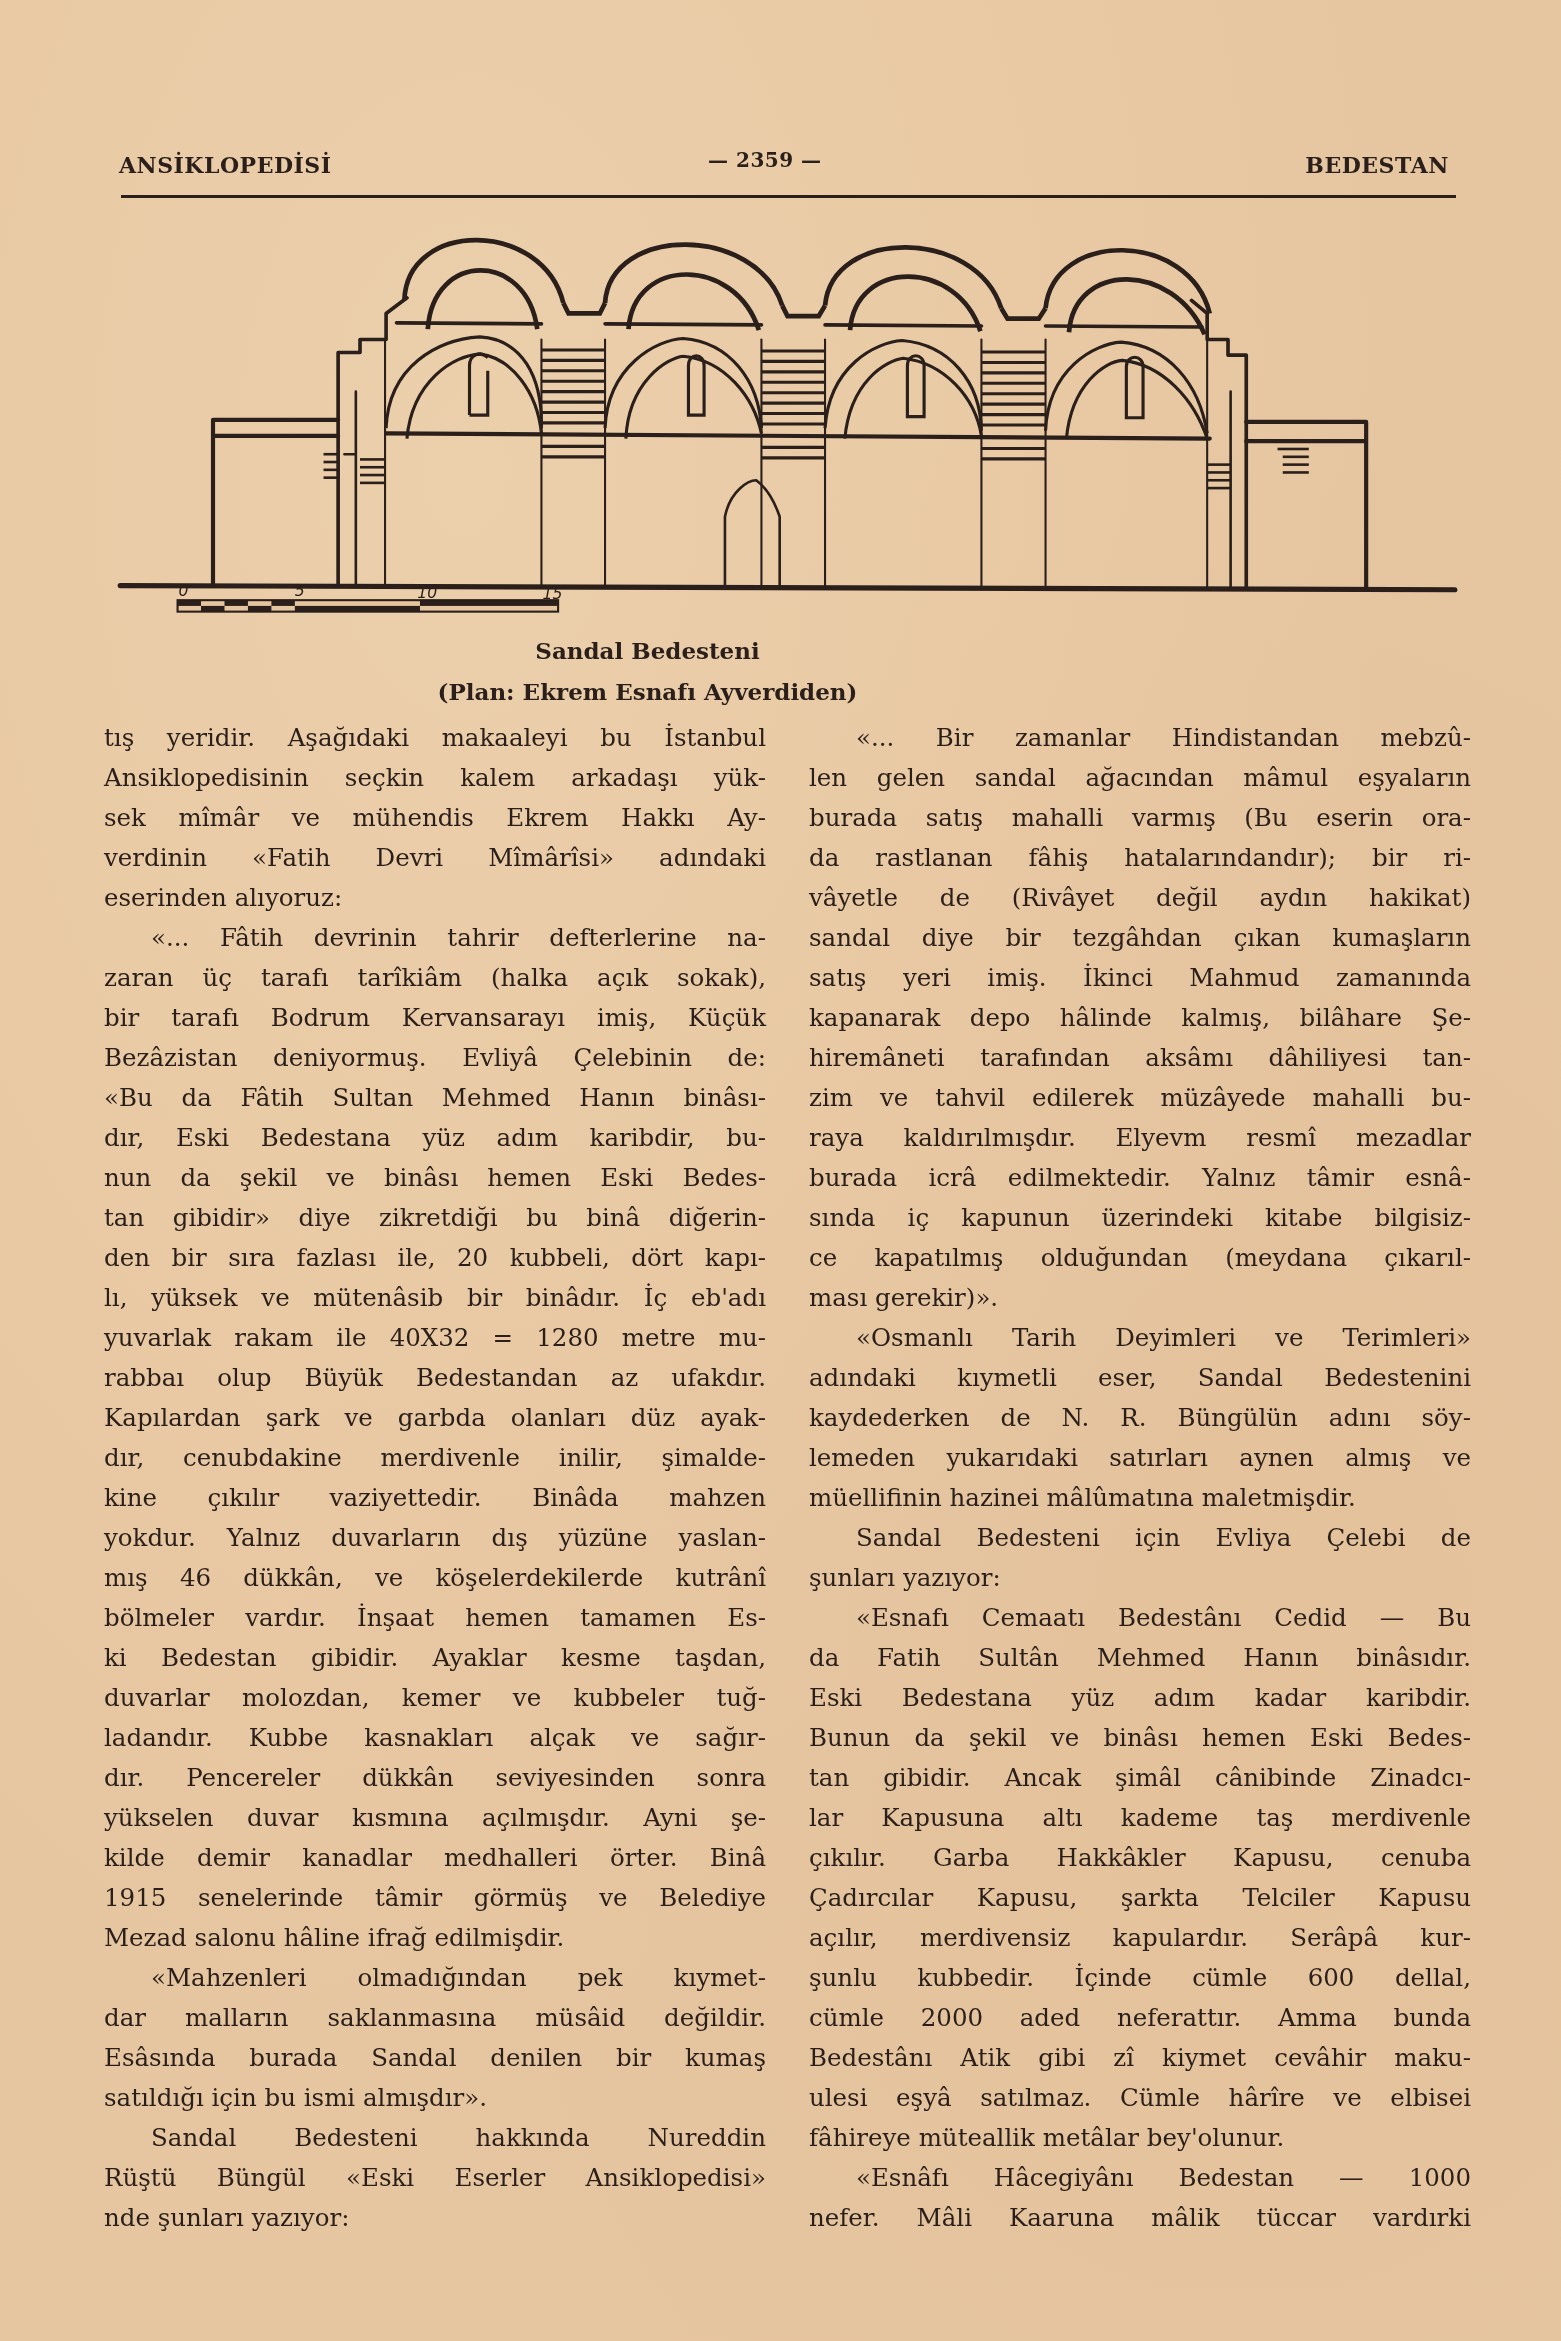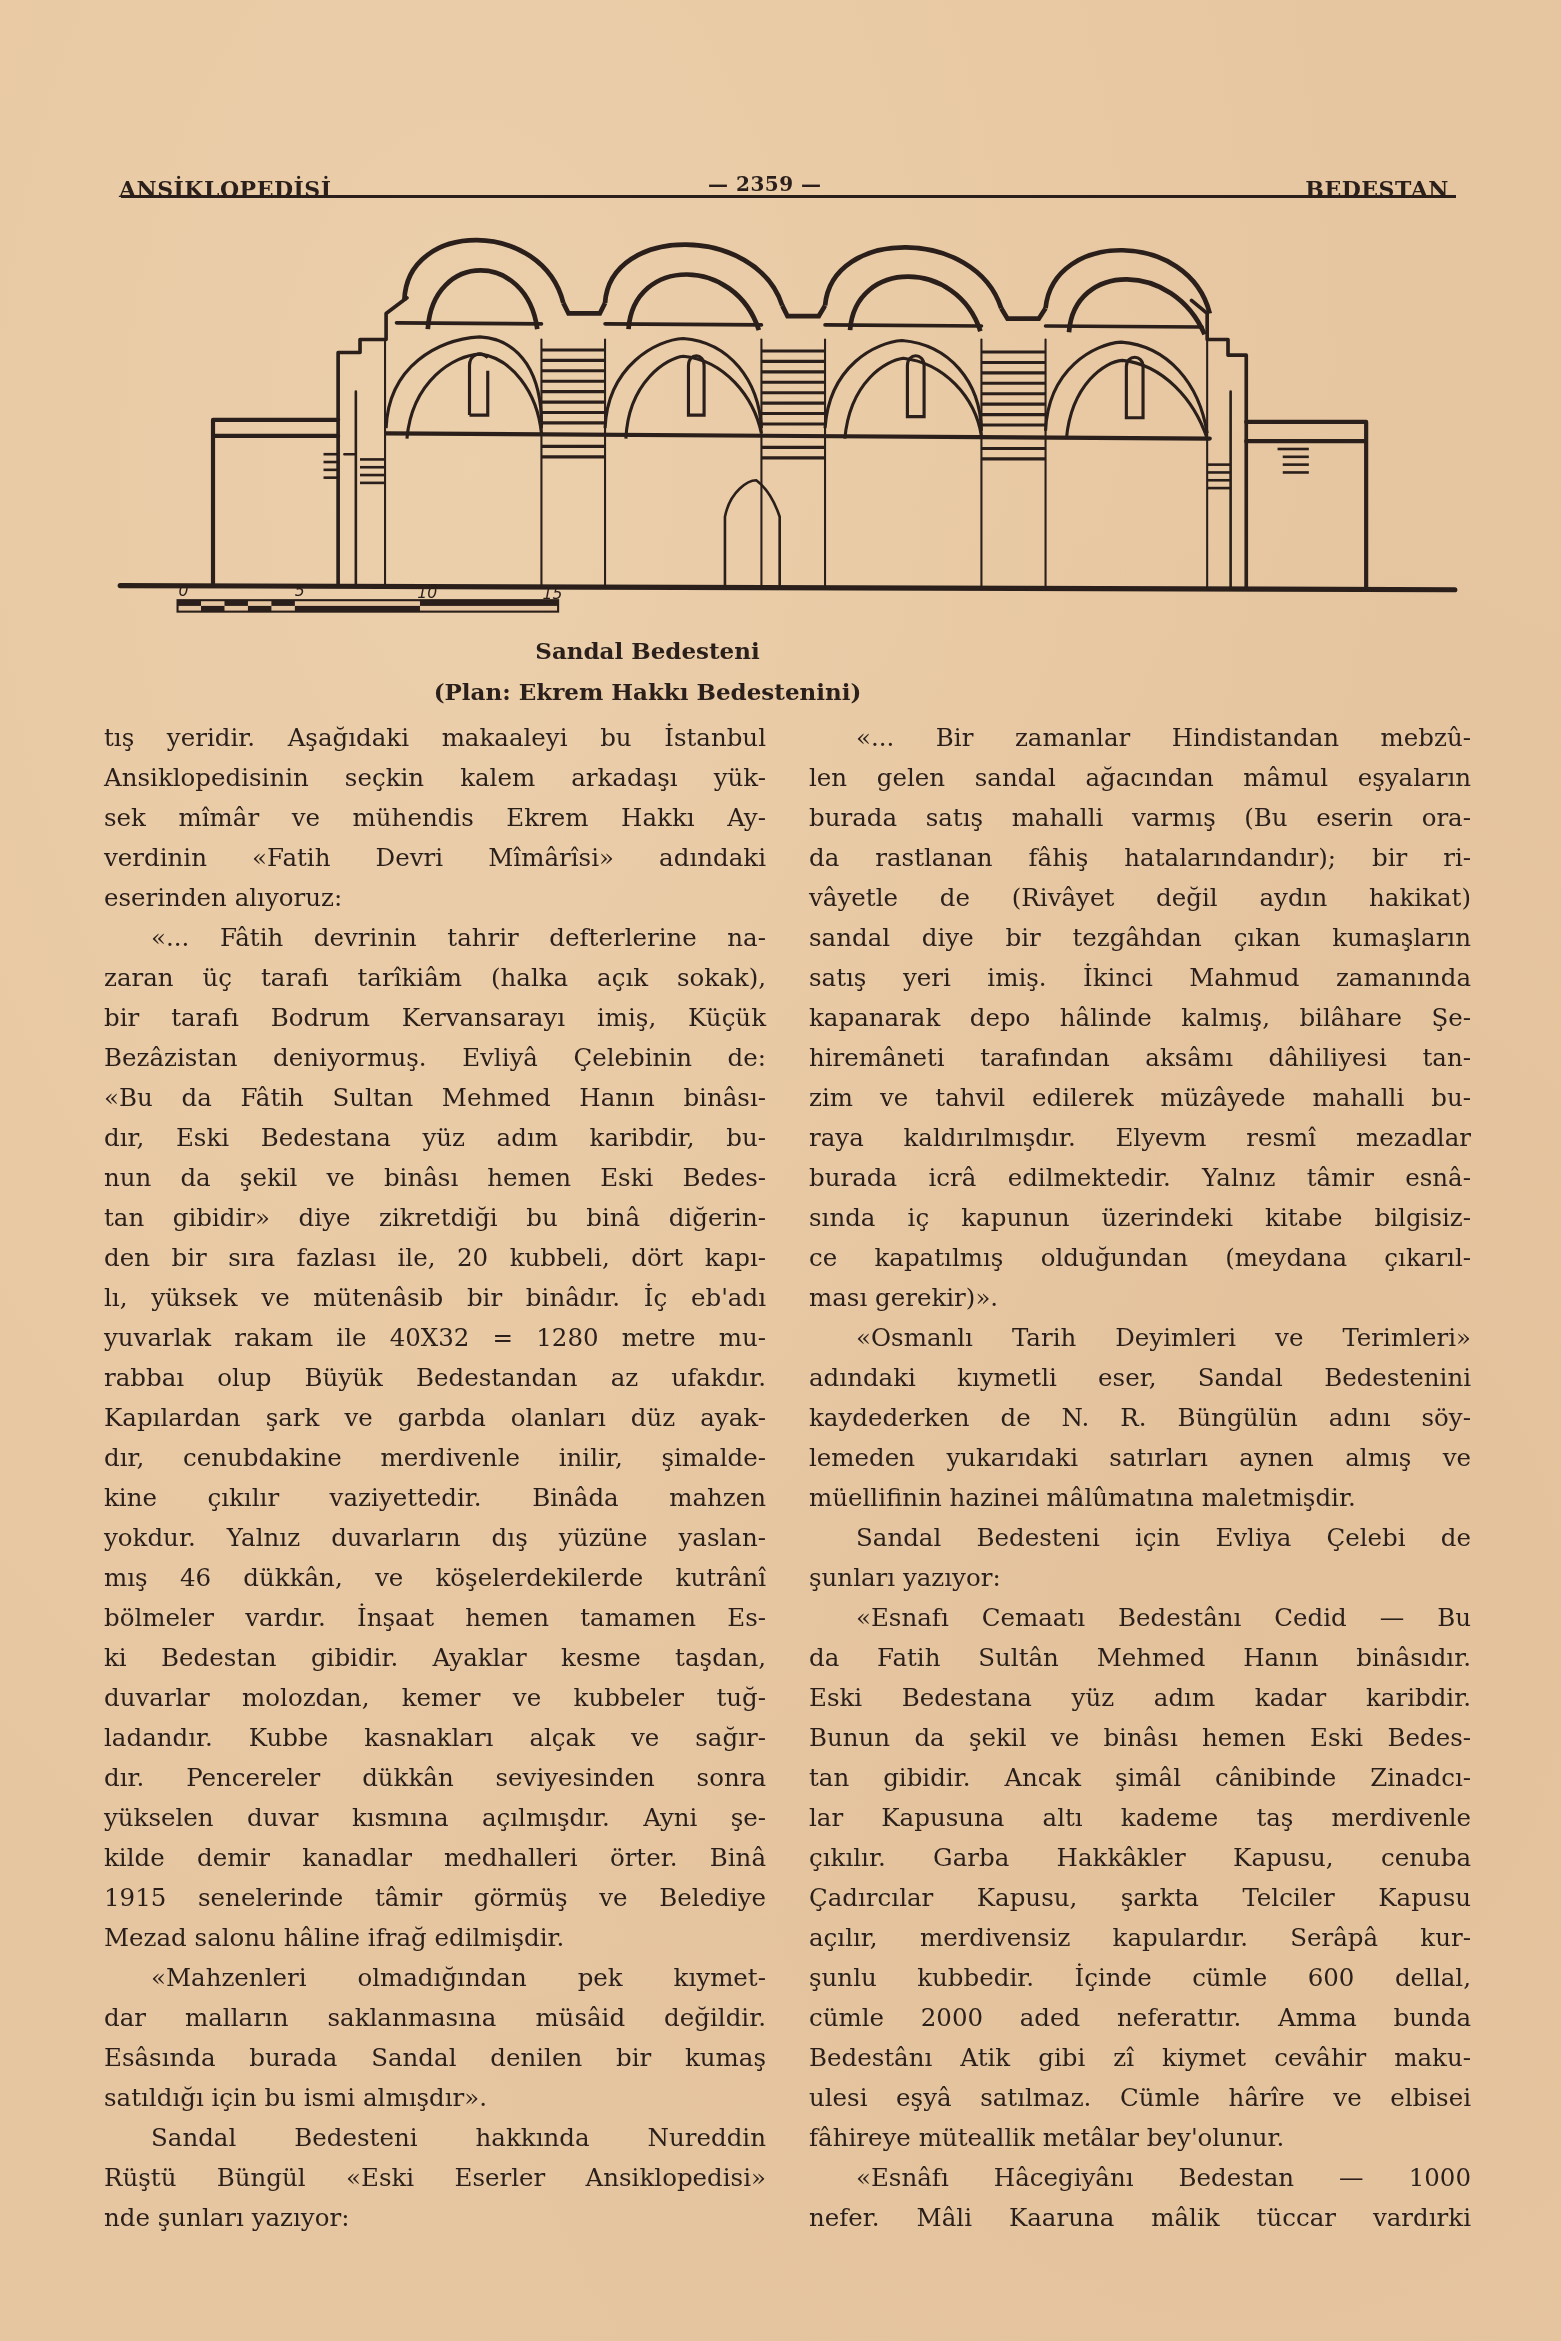--- a/index.html
+++ b/index.html
@@ -6,21 +6,21 @@
   body {
     width: 1561px; height: 2342px;
     background: #e6c6a0;
     background-image: radial-gradient(ellipse at 30% 20%, rgba(240,214,180,0.55), rgba(230,198,160,0) 60%),
                       radial-gradient(ellipse at 80% 70%, rgba(222,188,150,0.45), rgba(230,198,160,0) 55%);
     position: relative; overflow: hidden;
     color: #2a1f1a;
     font-family: "DejaVu Serif", "Liberation Serif", serif;
   }
   .header {
-    position: absolute; left: 119px; top: 172px; width: 1335px; height: 47px;
+    position: absolute; left: 119px; top: 148px; width: 1335px; height: 47px;
   }
   .header .left, .header .center, .header .right {
     position: absolute; top: 0; font-family: "DejaVu Serif", serif; font-weight: bold;
     font-size: 24px; letter-spacing: 0.5px; color: #2a1f1a;
   }
   .header .left { left: 0; top: 4.2px; font-size: 22px; }
   .header .center { left: 589px; top: 0px; font-size: 20px; text-align: center; }
   .header .right { right: 5.2px; top: 4.2px; font-size: 22px; text-align: right; }
   .header-rule {
     position: absolute; left: 121px; top: 195px; width: 1335px; height: 3.1px; background: #2a1f1a;
@@ -170,21 +170,21 @@
   </g>
   <g font-family="DejaVu Sans, sans-serif" font-style="italic" font-size="30" fill="#2a1f1a">
     <text x="122" y="742">0</text>
     <text x="345" y="742">5</text>
     <text x="580" y="745">10</text>
     <text x="820" y="748">15</text>
   </g>
 </svg>
 
 <div class="caption t1">Sandal Bedesteni</div>
-<div class="caption t2">(Plan: Ekrem Hakkı Bedestenini)</div>
+<div class="caption t2">(Plan: Ekrem Esnafı Ayverdiden)</div>
 
 <article class="col left">
     <p>
       <span class="ln">tış yeridir. Aşağıdaki makaaleyi bu İstanbul</span>
       <span class="ln">Ansiklopedisinin seçkin kalem arkadaşı yük-</span>
       <span class="ln">sek mîmâr ve mühendis Ekrem Hakkı Ay-</span>
       <span class="ln">verdinin «Fatih Devri Mîmârîsi» adındaki</span>
       <span class="ln last">eserinden alıyoruz:</span>
     </p>
     <p>

